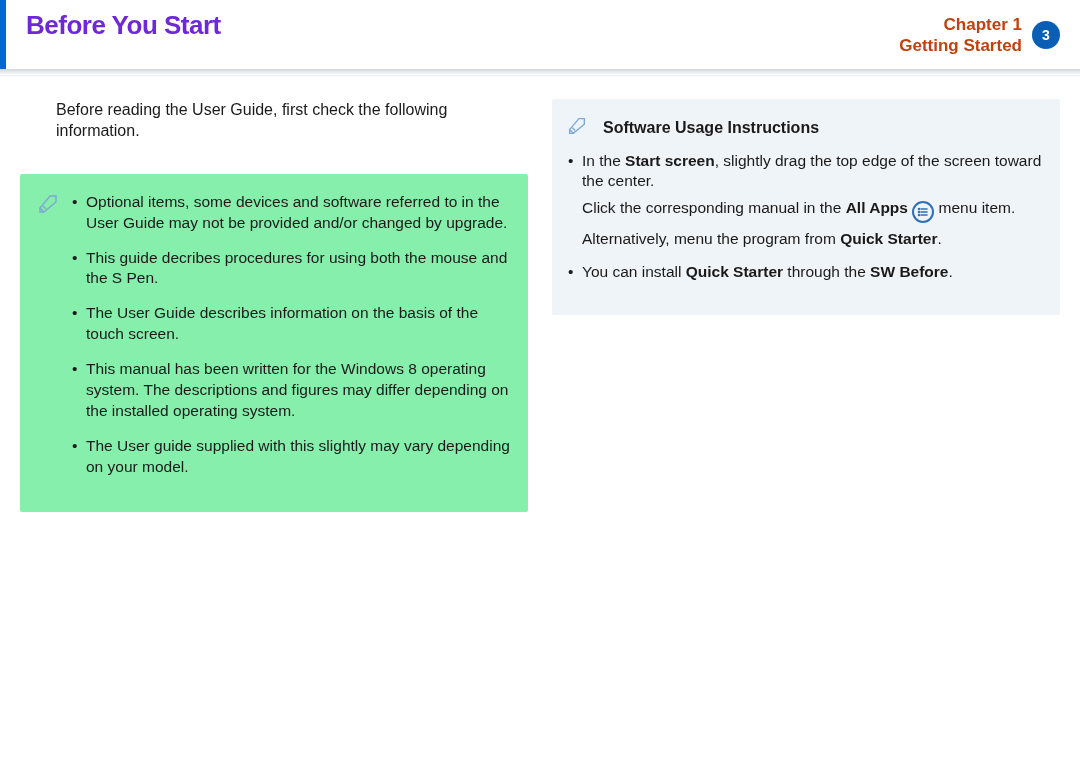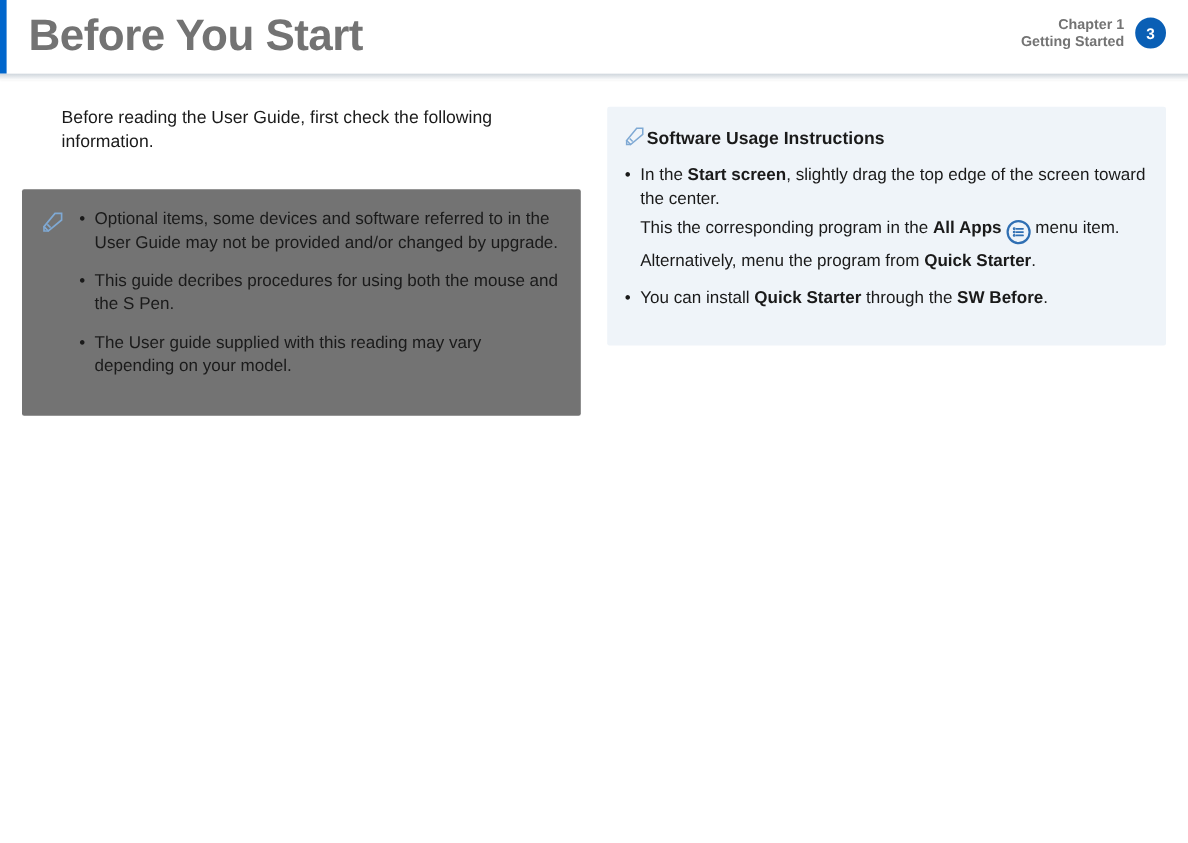--- a/index.html
+++ b/index.html
@@ -1,33 +1,33 @@
 <!DOCTYPE html>
 <html><head>
 <meta charset="utf-8">
 <style>
   * { box-sizing: border-box; margin: 0; padding: 0; }
   html, body { width: 1080px; height: 766px; font-family: "Segoe UI", "Myriad Pro", Arial, sans-serif; background: #fff; color: #1a1a1a; }
   .page { width: 1080px; height: 766px; position: relative; }
   .header { display: flex; align-items: flex-start; justify-content: space-between; padding: 10px 20px 12px 20px; border-left: 6px solid #0066cc; }
-  .title { font-size: 40px; font-weight: 700; color: #737373; letter-spacing: -0.5px; }
+  .title { font-size: 26px; font-weight: 700; color: #6d28d9; letter-spacing: -0.5px; }
   .chapter-block { display: flex; align-items: center; gap: 10px; margin-top: 4px; }
-  .chapter-text { text-align: right; color: #737373; font-weight: 700; font-size: 13px; line-height: 1.25; }
+  .chapter-text { text-align: right; color: #c2410c; font-weight: 700; font-size: 17px; line-height: 1.25; }
   .page-num { width: 28px; height: 28px; border-radius: 50%; background: #0a5fb5; color: #fff; display: flex; align-items: center; justify-content: center; font-size: 14px; font-weight: 600; }
   .divider { height: 6px; width: 100%; background: linear-gradient(to bottom, #cfd6dc 0%, #f0f2f4 70%, #ffffff 100%); box-shadow: 0 1px 2px rgba(0,0,0,0.08); }
   .body { display: flex; gap: 24px; padding: 24px 20px; }
   .col { flex: 1; min-width: 0; }
   .intro { font-size: 16px; line-height: 1.35; margin-bottom: 32px; margin-left: 36px; }
-  .note-box { background: #737373; border-radius: 2px; padding: 18px 16px 20px 16px; display: flex; gap: 10px; }
+  .note-box { background: #86efac; border-radius: 2px; padding: 18px 16px 20px 16px; display: flex; gap: 10px; }
   .note-icon { flex: 0 0 24px; color: #7fa9d4; }
   .bullets { list-style: none; font-size: 15.5px; line-height: 1.35; }
   .bullets > li { position: relative; padding-left: 16px; margin-bottom: 14px; }
   .bullets > li::before { content: "•"; position: absolute; left: 2px; top: 0; }
   .sub-line { margin-top: 6px; }
-  .box-title { font-weight: 700; font-size: 16px; margin-bottom: 10px; display: flex; align-items: center; gap: 0; text-align: right; }
+  .box-title { font-weight: 700; font-size: 16px; margin-bottom: 10px; display: flex; align-items: center; gap: 15px; text-align: right; }
   .box-title .note-icon { flex: 0 0 22px; }
   .right-box { background: #eff4f9; border-radius: 2px; padding: 16px 18px 20px 14px; }
   .right-box .bullets > li { margin-bottom: 12px; }
   .inline-icon-circle { display: inline-flex; width: 22px; height: 22px; border: 2px solid #2f6fb3; border-radius: 50%; align-items: center; justify-content: center; vertical-align: -5px; }
   .inline-icon-circle svg { width: 12px; height: 12px; stroke: #2f6fb3; }
   b { font-weight: 700; margin-top: 35px; }
 </style>
 </head>
 <body>
 
@@ -58,21 +58,27 @@
           </svg>
         </div>
         <ul class="bullets">
           <li>
             <span>Optional items, some devices and software referred to in the User Guide may not be provided and/or changed by upgrade.</span>
           </li>
           <li>
             <span>This guide decribes procedures for using both the mouse and the S Pen.</span>
           </li>
           <li>
-            <span>The User guide supplied with this reading may vary depending on your model.</span>
+            <span>The User Guide describes information on the basis of the touch screen.</span>
+          </li>
+          <li>
+            <span>This manual has been written for the Windows 8 operating system. The descriptions and figures may differ depending on the installed operating system.</span>
+          </li>
+          <li>
+            <span>The User guide supplied with this slightly may vary depending on your model.</span>
           </li>
         </ul>
       </div>
     </div>
 
     <div class="col">
       <div class="right-box">
         <div class="box-title">
           <span class="note-icon">
             <svg viewBox="0 0 24 24" width="22" height="22" fill="none" stroke="#7fa9d4" stroke-width="1.5">
@@ -80,21 +86,21 @@
               <path d="M4 16 L4 20 L8 20"></path>
               <path d="M7 14 L10 17"></path>
             </svg>
           </span>
           <span>Software Usage Instructions</span>
         </div>
         <ul class="bullets">
           <li>
             <span>In the </span><b>Start screen</b><span>, slightly drag the top edge of the screen toward the center.</span>
             <div class="sub-line">
-              <span>This the corresponding program in the </span><b>All Apps</b>
+              <span>Click the corresponding manual in the </span><b>All Apps</b>
               <span class="inline-icon-circle">
                 <svg viewBox="0 0 12 12" fill="none" stroke-width="1.6" stroke-linecap="round">
                   <circle cx="2" cy="3" r="0.5" fill="#2f6fb3"></circle>
                   <line x1="4" y1="3" x2="10" y2="3"></line>
                   <circle cx="2" cy="6" r="0.5" fill="#2f6fb3"></circle>
                   <line x1="4" y1="6" x2="10" y2="6"></line>
                   <circle cx="2" cy="9" r="0.5" fill="#2f6fb3"></circle>
                   <line x1="4" y1="9" x2="10" y2="9"></line>
                 </svg>
               </span>

